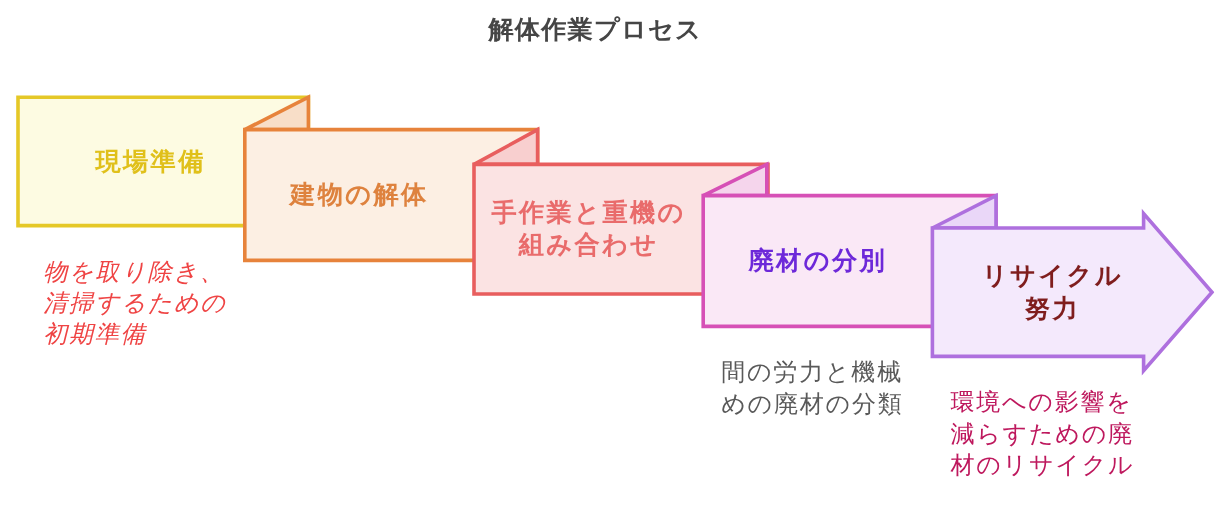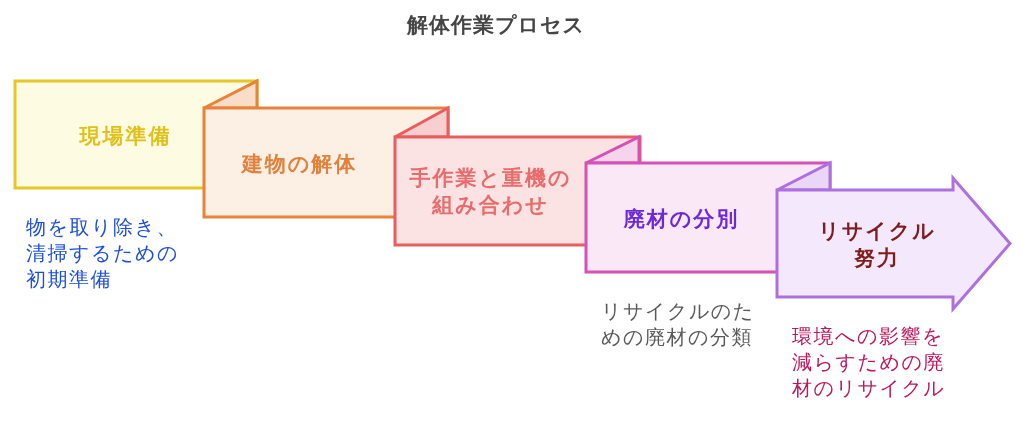--- a/index.html
+++ b/index.html
@@ -48,26 +48,26 @@
       <polygon points="395,137 448,108 448,137" fill="#F8CFCF" stroke="#E85E5E" stroke-width="3" stroke-linejoin="miter"></polygon>
       <polygon points="395,137 640,137 640,245 395,245" fill="#FBE3E3" stroke="#E85E5E" stroke-width="3" stroke-linejoin="miter"></polygon>
       <polygon points="586,163 639,137 639,163" fill="#F5D5EC" stroke="#D650B6" stroke-width="3" stroke-linejoin="miter"></polygon>
       <polygon points="586,163 830,163 830,272 586,272" fill="#FAE8F6" stroke="#D650B6" stroke-width="3" stroke-linejoin="miter"></polygon>
       <polygon points="777,190 830,163 830,190" fill="#EAD7F8" stroke="#AE70DE" stroke-width="3" stroke-linejoin="miter"></polygon>
       <polygon points="777,190 953,190 953,178 1010,243.5 953,309 953,297 777,297" fill="#F4E9FC" stroke="#AE70DE" stroke-width="3" stroke-linejoin="miter"></polygon>
     </svg>
   <div class="page-title" style="color: rgb(69, 69, 69);">解体作業プロセス</div>
 
 <div class="step-label" style="left: 109.5px; top: 134.5px; color: rgb(224, 192, 26); margin-left: 16px;">現場準備</div>
-    <div class="step-desc" style="left: 26px; top: 214px; color: #1d4ed8;">物を取り除き、
+    <div class="step-desc" style="left: 36px; top: 214px; color: #ef4444; font-style: italic;">物を取り除き、
 清掃するための
 初期準備</div>
     <div class="step-label" style="left: 299.5px; top: 162.5px; color: rgb(222, 130, 62);">建物の解体</div>
     <div class="step-label" style="left: 490.5px; top: 191px; color: rgb(233, 107, 107);">手作業と重機の
 組み合わせ</div>
     <div class="step-label" style="left: 681.5px; top: 217.5px; color: #6d28d9;">廃材の分別</div>
-    <div class="step-desc" style="left: 601px; top: 298px; color: rgb(89, 89, 89);">リサイクルのた
+    <div class="step-desc" style="left: 601px; top: 298px; color: rgb(89, 89, 89);">間の労力と機械
 めの廃材の分類</div>
     <div class="step-label" style="left: 877px; top: 243.5px; color: #7f1d1d;">リサイクル努力</div>
     <div class="step-desc" style="left: 792px; top: 323px; color: #be185d;">環境への影響を
 減らすための廃
 材のリサイクル</div>
   </div>
 
 </body></html>

